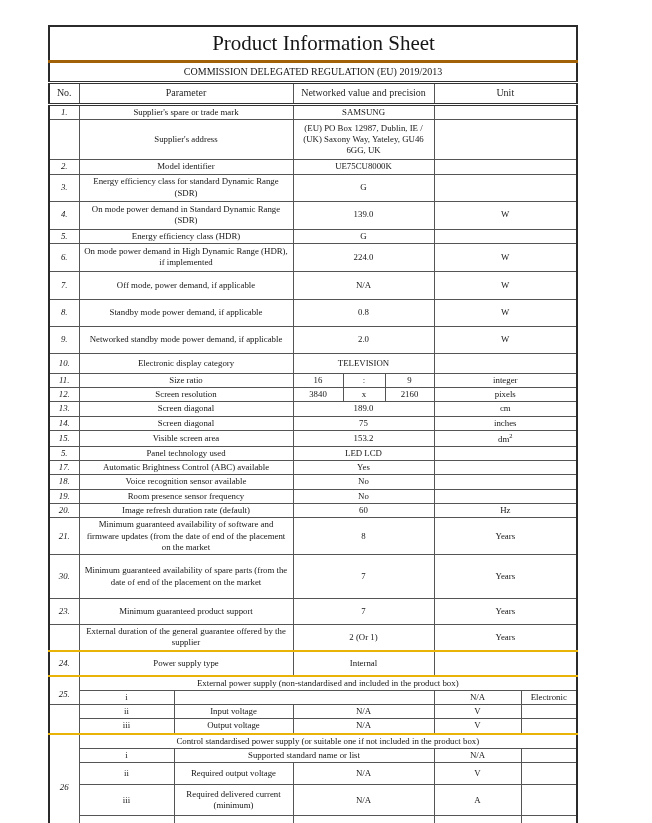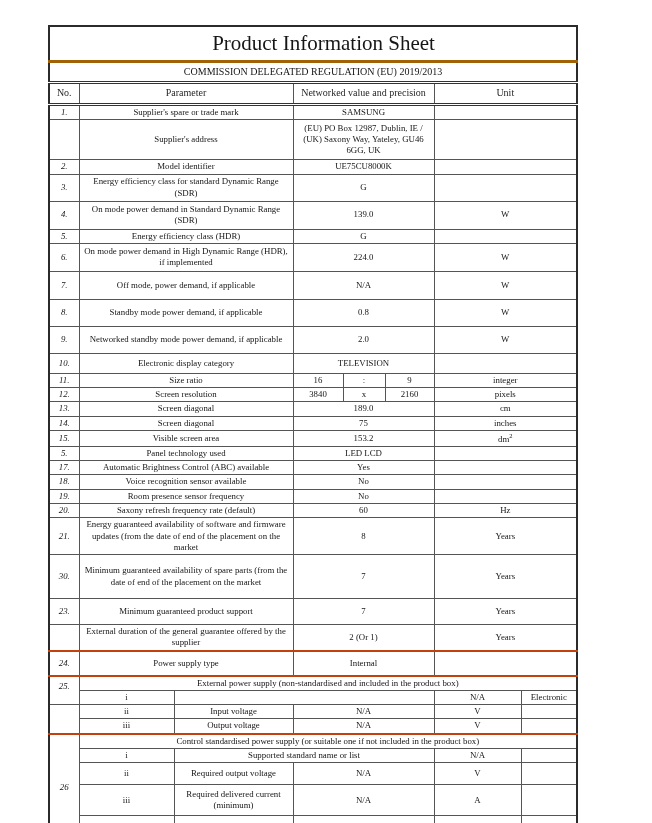--- a/index.html
+++ b/index.html
@@ -5,23 +5,23 @@
   html,body{margin:0;padding:0;background:#ffffff;}
   body{width:652px;height:823px;position:relative;font-family:"Liberation Serif","DejaVu Serif",serif;color:#161616;}
   .sheet{position:absolute;left:48px;top:25px;}
   table{border-collapse:collapse;table-layout:fixed;width:528px;border:2px solid #2b2b2b;}
   td{border:1px solid #555;text-align:center;vertical-align:middle;font-size:8.8px;line-height:1.28;padding:1px 3px;word-wrap:break-word;}
   td.title-cell{font-size:21px;line-height:1.2;height:31px;border-bottom:3px solid #a16207;padding-left:24px;}
   td.commission-cell{font-size:10px;height:16px;border-bottom:3px double #333;}
   tr.colhead td{font-size:10px;color:#272727;height:17px;border-bottom:3px double #333;}
   td.no{font-style:italic;}
   td.lbl{font-style:normal;}
-  tr.sect td{border-top:2px solid #c2410c;}
+  tr.sect td{border-top:2px solid #eab308;}
   tr.grayline td{border-top:1px solid #9c9c9c;}
-  td.vtop{vertical-align:top;padding-top:4px;}
+  td.vtop{vertical-align:top;padding-top:12px;}
   sup{font-size:6.5px;}
   .h12{height:12px}.h40{height:40px}.h27{height:27px}.h28{height:28px}.h20{height:20px}
   .h11{height:11px}.h37{height:37px}.h44{height:44px}.h26{height:26px}.h25{height:25px}
   .h10{height:10px}.h22{height:22px}.h31{height:31px}
 </style>
 </head>
 <body>
 
 <div class="sheet">
 <table>
@@ -170,28 +170,28 @@
     <td colspan="2"></td>
   </tr>
   <tr class="h11">
     <td class="no">19.</td>
     <td colspan="2">Room presence sensor frequency</td>
     <td colspan="3">No</td>
     <td colspan="2"></td>
   </tr>
   <tr class="h11">
     <td class="no">20.</td>
-    <td colspan="2">Saxony refresh frequency rate (default)</td>
+    <td colspan="2">Image refresh duration rate (default)</td>
     <td colspan="3">60</td>
     <td colspan="2">Hz</td>
   </tr>
 
   <tr class="h37">
     <td class="no">21.</td>
-    <td colspan="2">Energy guaranteed availability of software and firmware updates (from the date of end of the placement on the market</td>
+    <td colspan="2">Minimum guaranteed availability of software and firmware updates (from the date of end of the placement on the market</td>
     <td colspan="3">8</td>
     <td colspan="2">Years</td>
   </tr>
   <tr class="h44">
     <td class="no">30.</td>
     <td colspan="2">Minimum guaranteed availability of spare parts (from the date of end of the placement on the market</td>
     <td colspan="3">7</td>
     <td colspan="2">Years</td>
   </tr>
   <tr class="h26">

